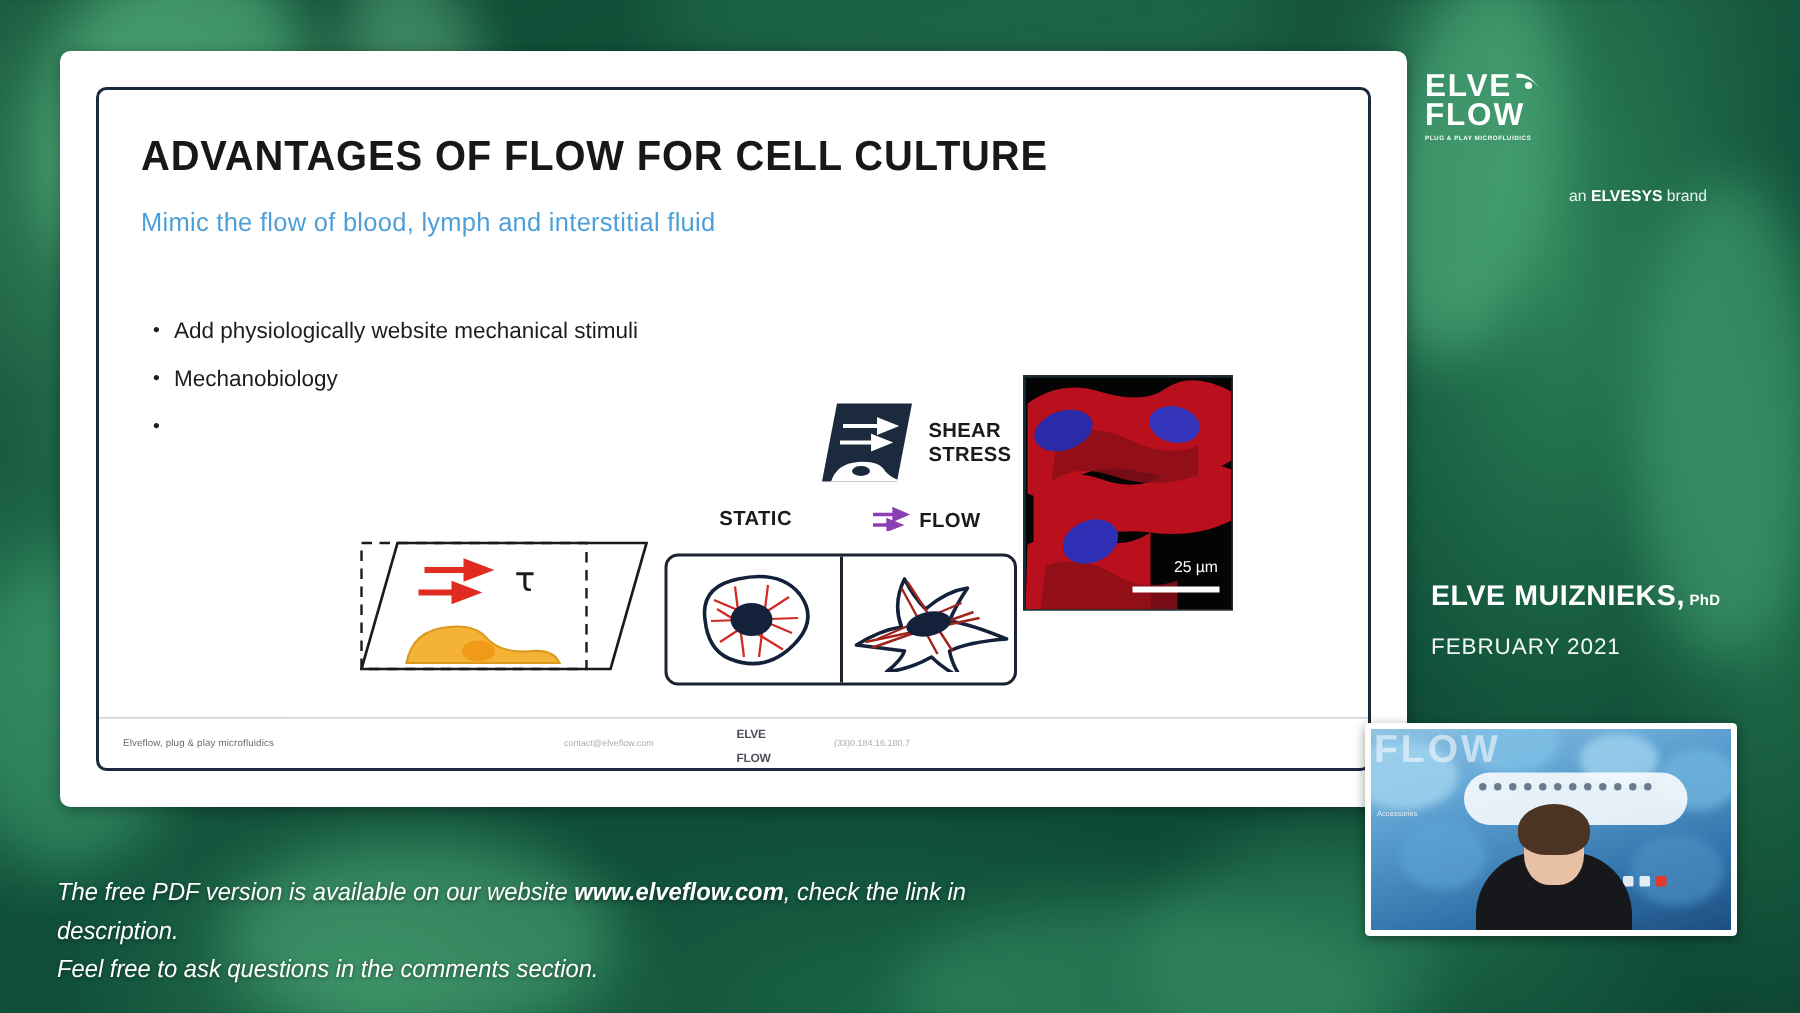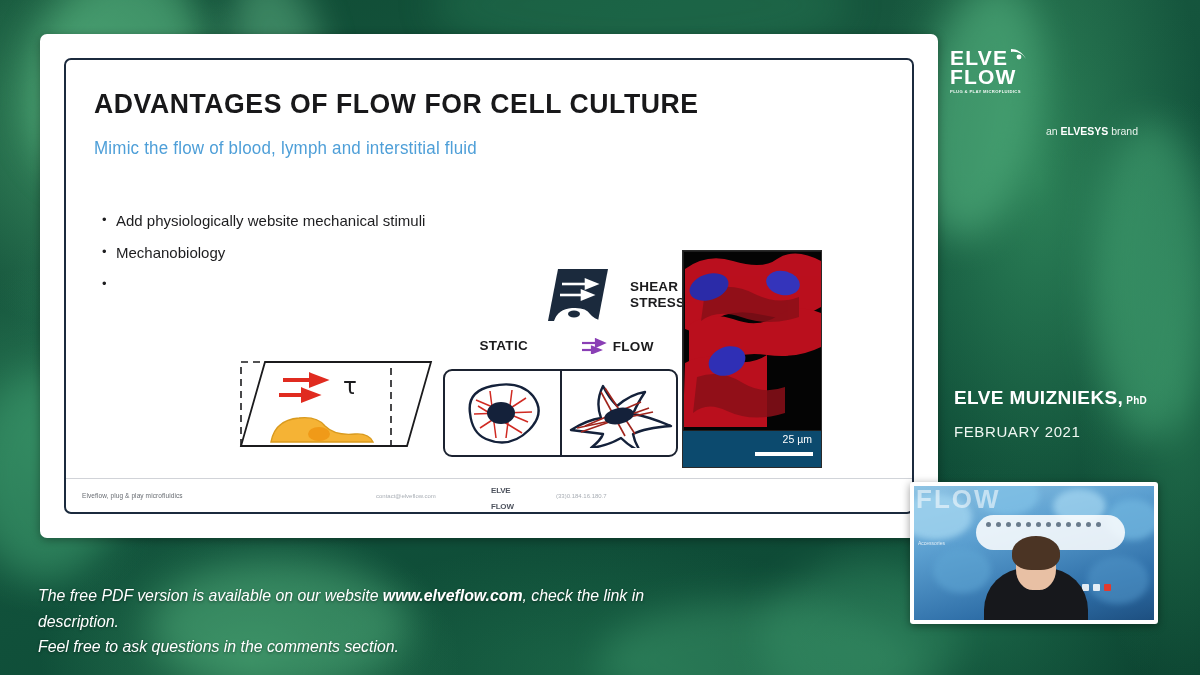--- a/index.html
+++ b/index.html
@@ -87,21 +87,21 @@
     width:14px; flex:0 0 14px;
     font-size:13px; line-height:1.25;
     color:#1d1d1f;
   }
 
   
   .fig-para { position:absolute; left:165px; top:288px; width:210px; height:112px; }
   .fig-para svg { width:100%; height:100%; }
 
   
-  .fig-shear { position:absolute; left:480px; top:202px; width:200px; height:66px; display:flex; align-items:center; gap:20px;}
+  .fig-shear { position:absolute; left:480px; top:202px; width:200px; height:66px; display:flex; align-items:center; gap:9px;}
   .shear-panel { width:64px; height:56px; flex:0 0 64px; }
   .shear-label {
     font-size:13.5px; font-weight:600; color:#1b1b1d;
     line-height:1.18; letter-spacing:.2px;
   }
 
   
   .fig-cmp { position:absolute; left:377px; top:278px; width:235px; height:122px; }
   .cmp-heads { display:flex; align-items:flex-start; height:26px; padding:0 4px; }
   .cmp-head {
@@ -112,21 +112,21 @@
   .cmp-box {
     margin-top:5px; height:88px;
     border:2.2px solid #1b2230; border-radius:9px;
     display:flex; background:#fff;
   }
   .cmp-cell { flex:1; display:flex; align-items:center; justify-content:center; }
   .cmp-cell.left { border-right:2.2px solid #1b2230; }
 
   
   .fig-micro {
-    position:absolute; left:616px; top:190px; width:140px; height:218px;
+    position:absolute; left:616px; top:190px; width:140px; height:157px;
     background:#0c4a6e; border:1px solid #2a2a2a; overflow:hidden;
   }
   .micro-scale {
     position:absolute; right:9px; bottom:22px;
     font-size:10.5px; color:#fff; font-weight:400;
   }
   .micro-bar {
     position:absolute; right:8px; bottom:11px;
     width:58px; height:4px; background:#fff;
   }

